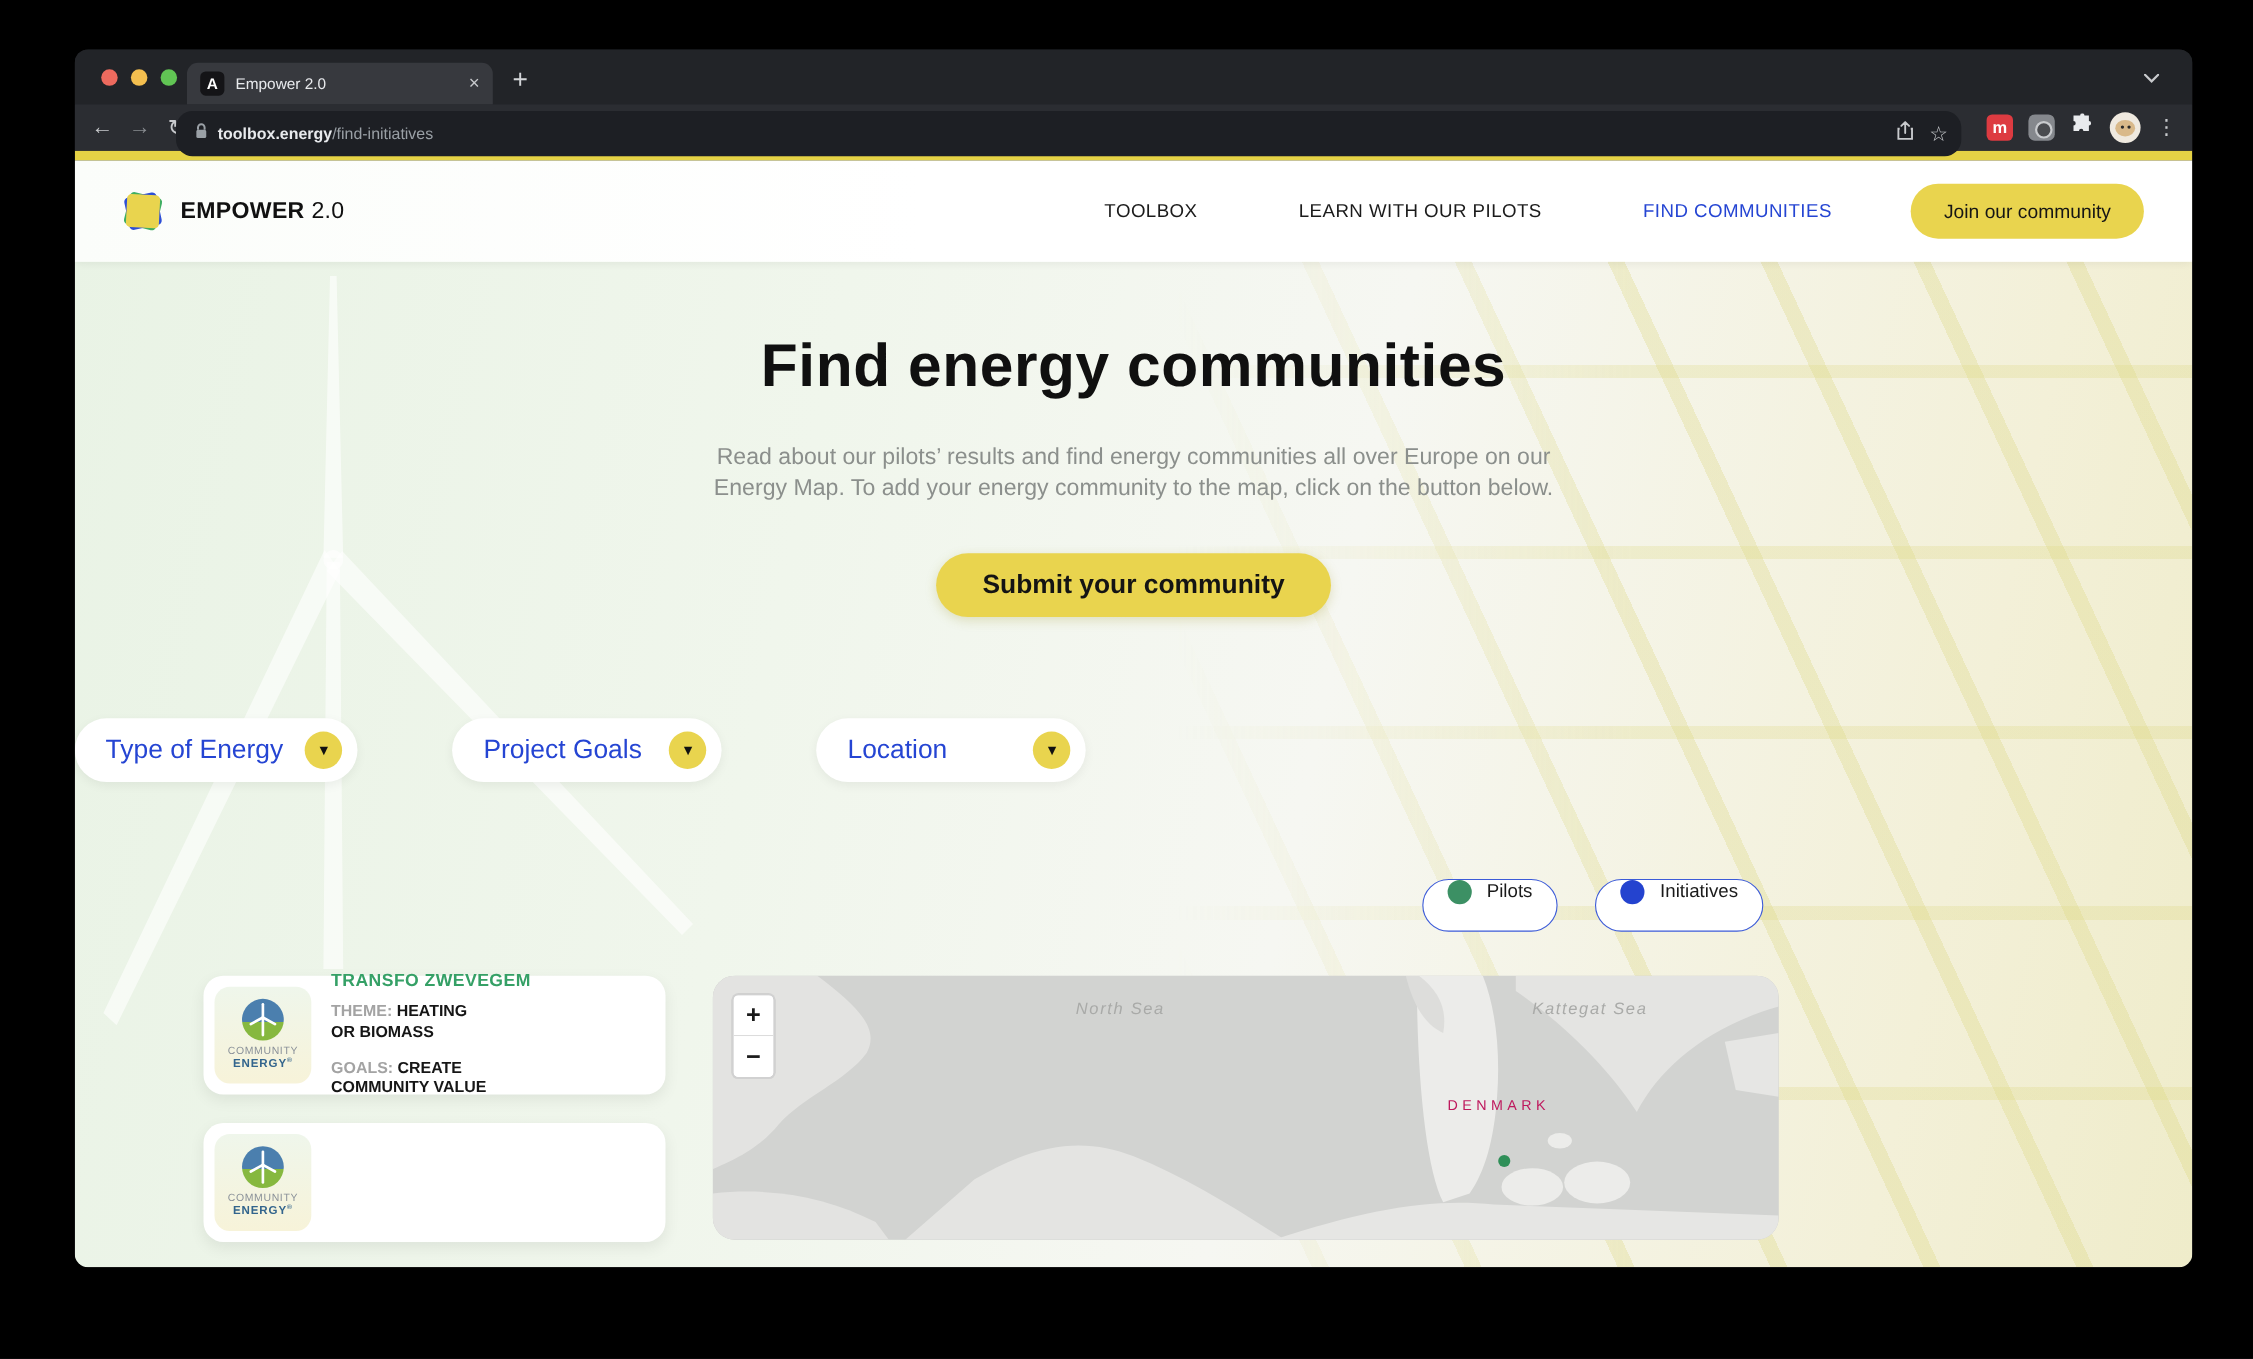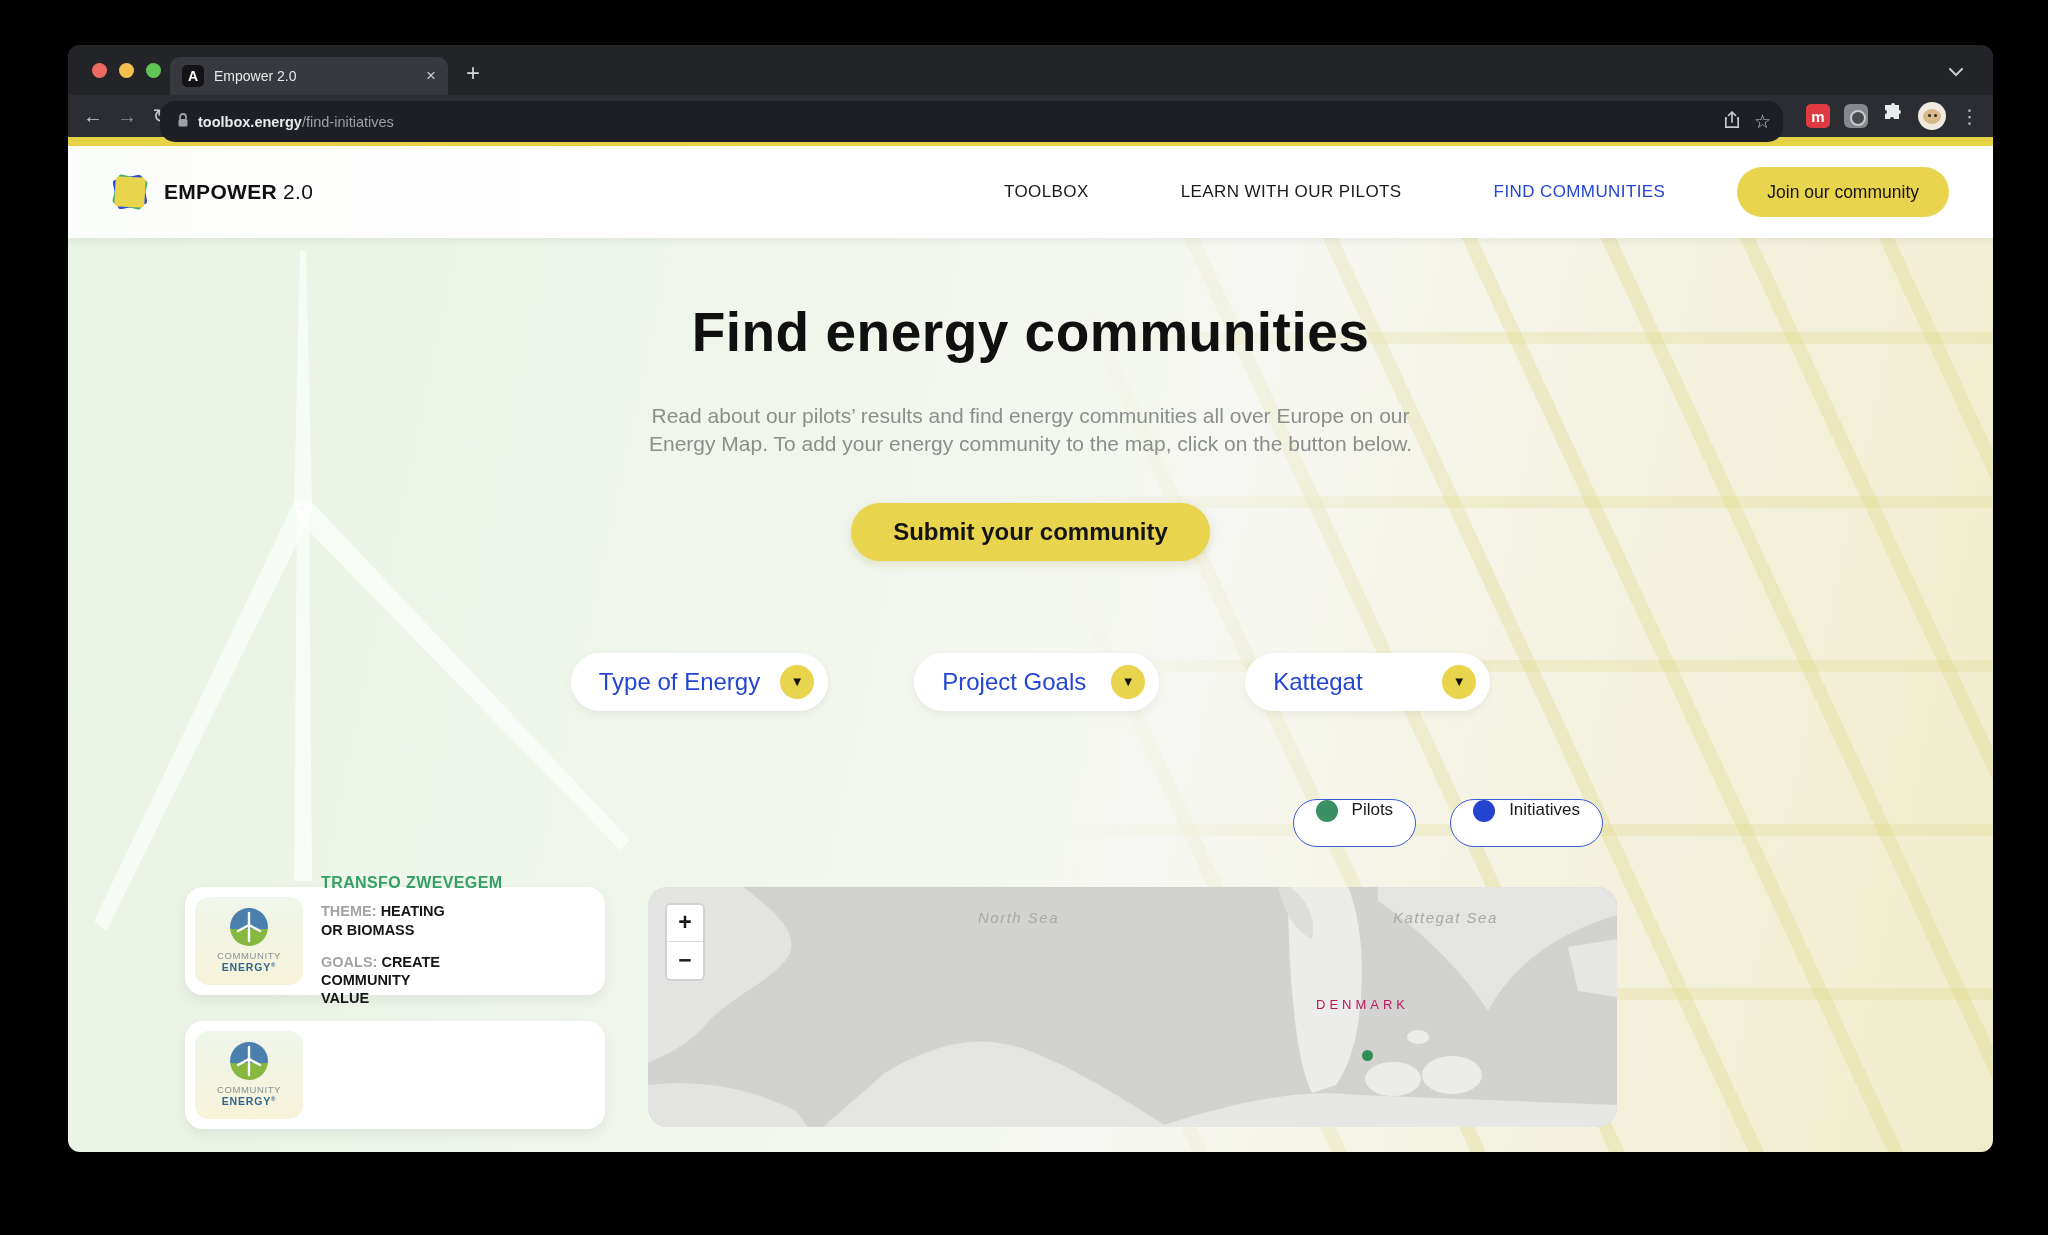--- a/index.html
+++ b/index.html
@@ -82,40 +82,40 @@
 
   
   .hero-title{margin-top:62px;text-align:center;font-size:55px;font-weight:800;color:#101010;letter-spacing:.5px;}
   .hero-desc{margin:38px auto 0;width:800px;text-align:center;font-size:21px;line-height:1.35;color:#8b8f8c;}
   .submit-row{display:flex;justify-content:center;margin-top:44px;}
   .submit-btn{background:#e9d44e;border:none;border-radius:29px;height:58px;padding:0 42px;
     font-size:24px;font-weight:800;color:#141414;font-family:inherit;cursor:pointer;
     box-shadow:0 3px 10px rgba(160,150,40,.25);}
 
   
-  .filters{display:flex;justify-content:center;gap:86px;margin-top:92px;}
+  .filters{display:flex;justify-content:flex-start;gap:86px;margin-top:92px;}
   .filter-pill{background:#fff;border-radius:30px;height:58px;display:flex;align-items:center;
     padding:0 14px 0 28px;gap:20px;box-shadow:0 3px 10px rgba(0,0,0,.06);cursor:pointer;min-width:245px;}
   .filter-label{font-size:24px;color:#2545d3;flex:1;}
   .caret-circle{width:34px;height:34px;border-radius:50%;background:#e9d44e;display:flex;
     align-items:center;justify-content:center;font-size:13px;color:#111;}
 
   
   .legend-row{display:flex;justify-content:flex-end;gap:34px;margin-top:88px;padding-right:390px;}
   .legend-pill{background:#fff;border:1.6px solid #3c5bd8;border-radius:25px;height:48px;
     display:flex;align-items:flex-start;gap:14px;padding:0 22px;cursor:pointer;}
   .legend-dot{width:22px;height:22px;border-radius:50%;}
   .legend-label{font-size:17px;color:#1a1a1a;}
 
   
   .results{display:flex;align-items:flex-start;gap:43px;margin-top:40px;padding-left:117px;}
   .cards-col{display:flex;flex-direction:column;gap:26px;width:420px;}
   .card{background:#fff;border-radius:18px;height:108px;display:flex;align-items:center;
     padding:10px;box-shadow:0 5px 14px rgba(0,0,0,.07);cursor:pointer;}
-  .card-logo{width:108px;height:88px;border-radius:14px;flex:0 0 auto;
+  .card-logo{width:88px;height:88px;border-radius:14px;flex:0 0 auto;
     background:linear-gradient(180deg,#eff6eb, #f7f3d9);display:flex;flex-direction:column;
     align-items:center;justify-content:center;}
   .ce-circle{width:38px;height:38px;border-radius:50%;overflow:hidden;position:relative;
     background:linear-gradient(180deg,#4b7fae 55%,#86b83f 55%);}
   .ce-circle svg{position:absolute;inset:0;}
   .ce-line1{font-size:9.5px;letter-spacing:.6px;color:#8a9199;margin-top:4px;}
   .ce-line2{font-size:10.5px;font-weight:800;color:#33658d;letter-spacing:.8px;}
   .ce-line2 sup{font-size:6px;}
   .card-body{padding-left:18px;flex:1;min-width:0;}
   .card-title{font-size:16px;font-weight:800;color:#35a066;letter-spacing:.4px;}
@@ -240,21 +240,21 @@
       <div class="filters">
         <div class="filter-pill">
           <span class="filter-label">Type of Energy</span>
           <span class="caret-circle">▼</span>
         </div>
         <div class="filter-pill">
           <span class="filter-label">Project Goals</span>
           <span class="caret-circle">▼</span>
         </div>
         <div class="filter-pill">
-          <span class="filter-label">Kattegat</span>
+          <span class="filter-label">Location</span>
           <span class="caret-circle">▼</span>
         </div>
       </div>
 
       <div class="legend-row">
         <div class="legend-pill">
           <span class="legend-dot" style="background:#3c9064"></span>
           <span class="legend-label">Pilots</span>
         </div>
         <div class="legend-pill">

